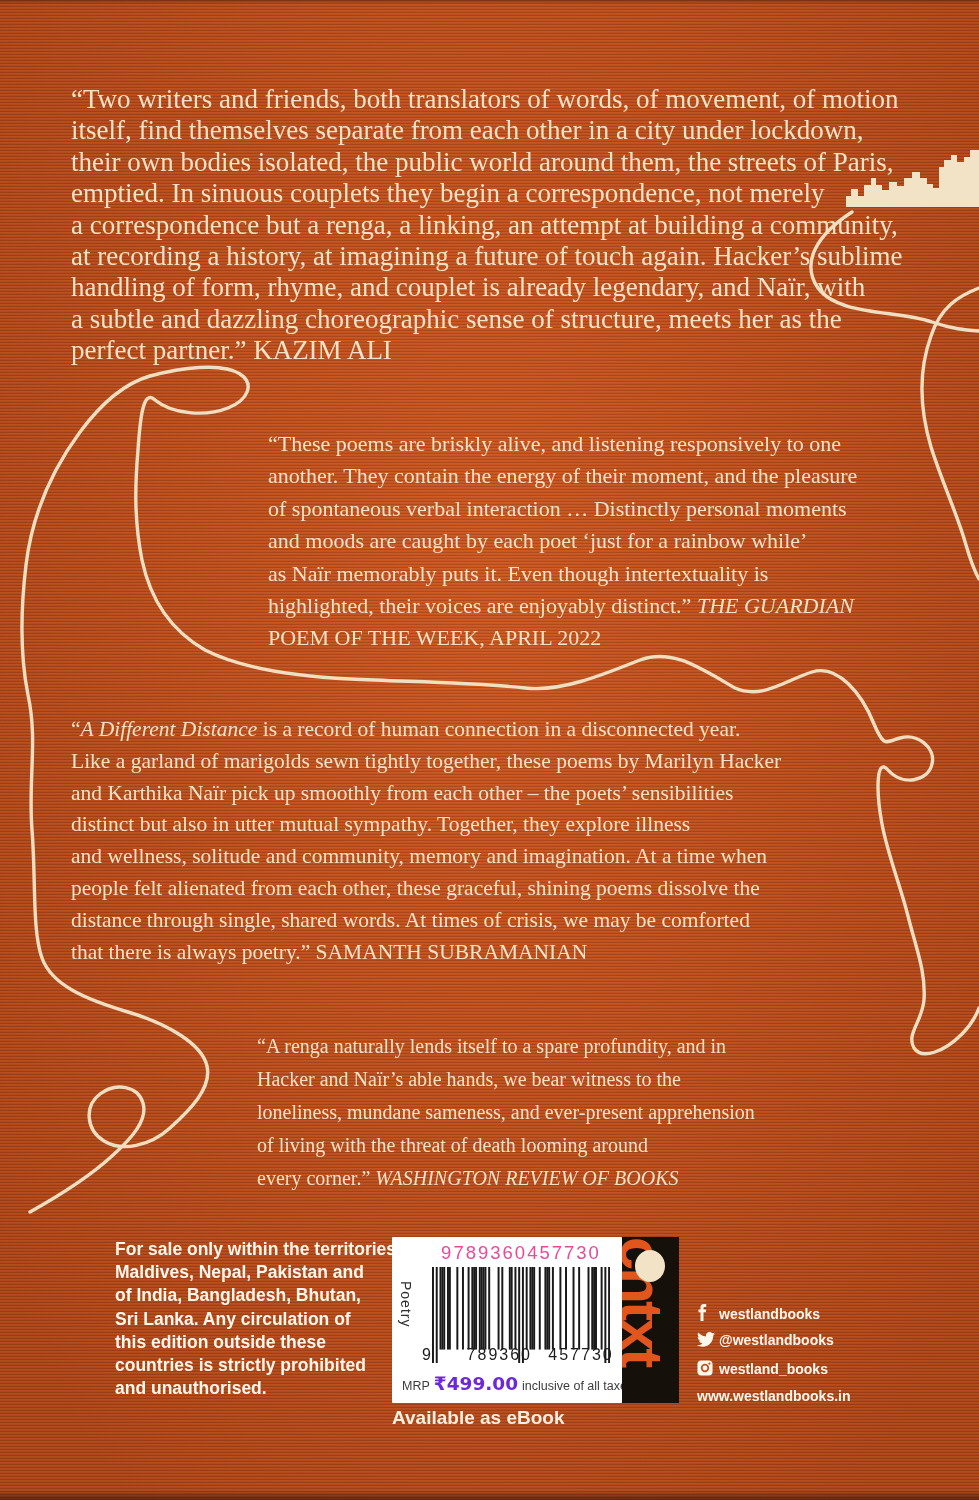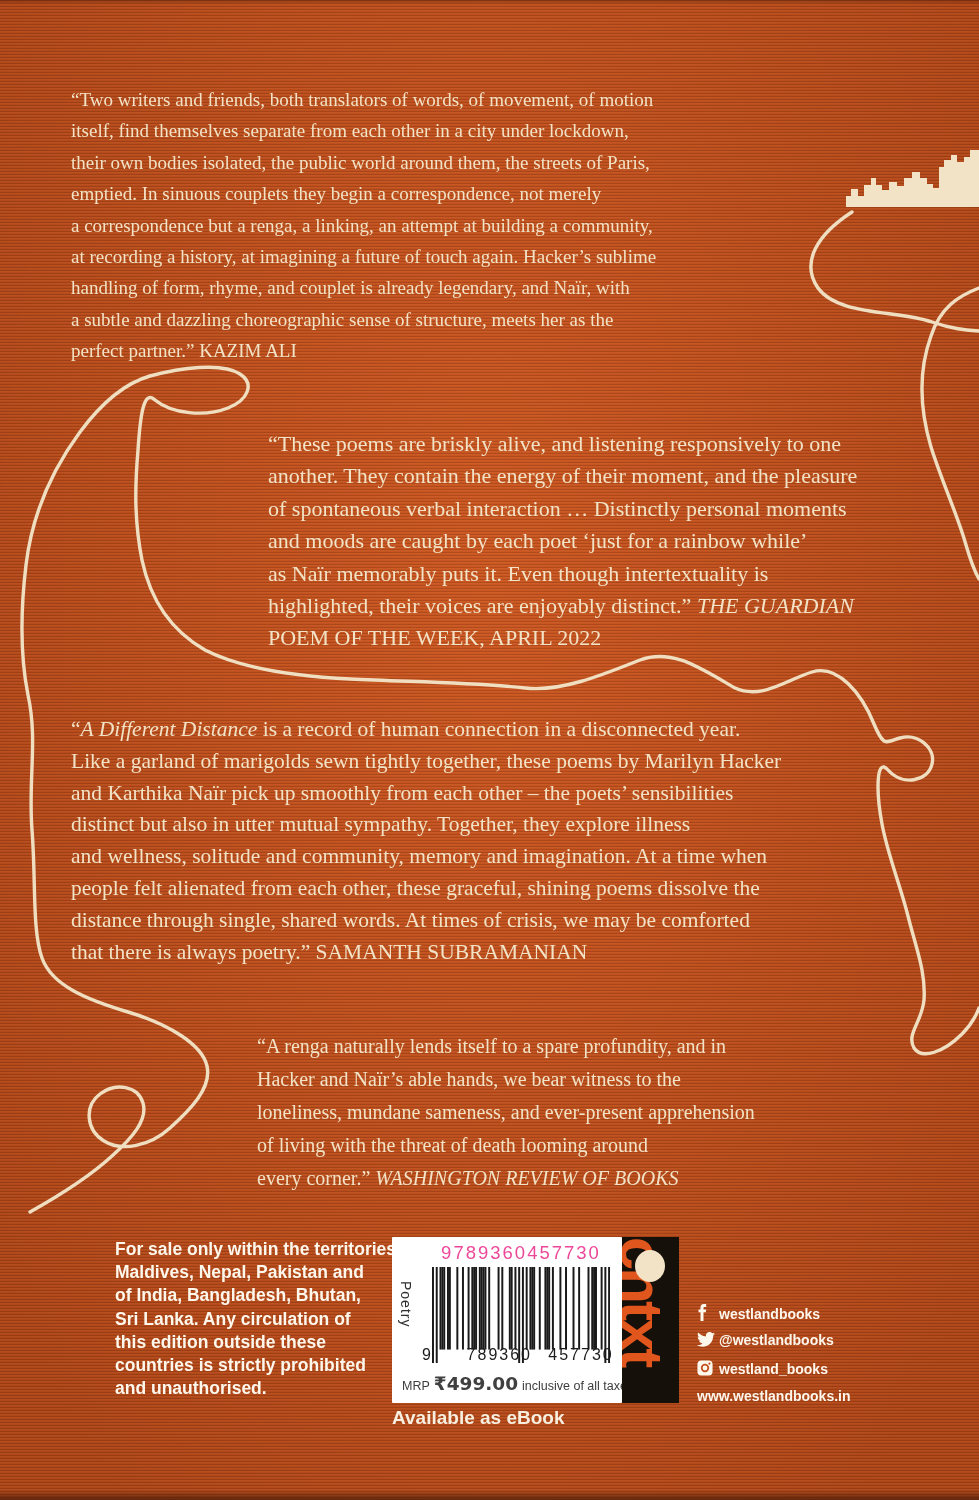--- a/index.html
+++ b/index.html
@@ -10,42 +10,42 @@
       radial-gradient(ellipse at 50% 38%, rgba(255,150,80,.10), rgba(40,10,0,.14) 88%),
       repeating-linear-gradient(180deg,
         rgba(122,40,8,.34) 0px, rgba(122,40,8,.34) 1px,
         rgba(238,125,62,.15) 1.5px, rgba(196,81,30,0) 2.1px, rgba(196,81,30,0) 3px);
     font-family:"Liberation Serif", serif;
   }
   .squiggle{position:absolute;left:0;top:0;pointer-events:none;}
   .quote{position:absolute;color:#f2e3c6;}
   .qline{white-space:nowrap;}
   .it{font-style:italic;}
-  .q1{left:71px;top:84px;font-size:19px;line-height:31.4px;}
+  .q1{left:71px;top:84px;font-size:27px;line-height:31.4px;}
   .q2{left:240px;top:428px;font-size:22px;line-height:32.4px;margin-left:28px;}
   .q3{left:71px;top:714px;font-size:21.5px;line-height:31.8px;}
   .q4{left:257px;top:1030px;font-size:20px;line-height:33px;}
   .territory{position:absolute;left:115px;top:1238px;width:300px;color:#fdf7ec;
     font-family:"Liberation Sans", sans-serif;font-size:17.5px;font-weight:600;line-height:23.2px;}
 
   .barcode-box{position:absolute;left:392px;top:1237px;width:230px;height:166px;background:#fff;border-radius:1px;}
   .bc-cat{position:absolute;left:6px;top:44px;writing-mode:vertical-rl;
     font-family:"Liberation Sans", sans-serif;font-size:14px;letter-spacing:1px;color:#2e2e2e;}
   .bc-isbn-top{position:absolute;left:40px;top:5px;width:178px;text-align:center;
     font-family:"Liberation Sans", sans-serif;font-size:18.5px;letter-spacing:2px;color:#ec4899;}
   .bc-bars{position:absolute;left:40px;top:30px;width:178px;height:96px;}
   .bc-digits{position:absolute;left:30px;top:109px;width:192px;height:20px;
     font-family:"Liberation Sans", sans-serif;font-size:16px;color:#1c1c1c;}
   .bc-digits span{position:absolute;top:0;}
   .bc-d0{left:0px;}
   .bc-d1{left:24px;width:86px;text-align:right;letter-spacing:2px;}
   .bc-d2{left:116px;width:86px;text-align:center;letter-spacing:2px;}
   .bc-mrp{position:absolute;left:10px;top:136px;width:214px;white-space:nowrap;
     font-family:"Liberation Sans", sans-serif;color:#3c3c3c;font-size:12.5px;}
-  .bc-mrp .price{font-family:"DejaVu Sans", sans-serif;font-size:18.5px;font-weight:700;color:#404040;margin:4px 4px 0 4px;}
+  .bc-mrp .price{font-family:"DejaVu Sans", sans-serif;font-size:18.5px;font-weight:700;color:#6d28d9;margin:4px 4px 0 4px;}
 
   .cntxt{position:absolute;left:622px;top:1237px;width:57px;height:166px;background:#16100b;overflow:hidden;}
   .cntxt-word{position:absolute;left:54px;top:0px;transform:rotate(90deg);transform-origin:top left;
     font-family:"Liberation Sans", sans-serif;font-weight:700;font-size:60px;letter-spacing:-3px;
     color:#e0561c;white-space:nowrap;}
   .cntxt-dot{position:absolute;left:13px;top:13px;width:30px;height:32px;border-radius:50%;background:#f2e3c6;}
 
   .ebook{position:absolute;left:392px;top:1407px;width:230px;color:#f7efdf;
     font-family:"Liberation Sans", sans-serif;font-size:19px;font-weight:700;}
 

